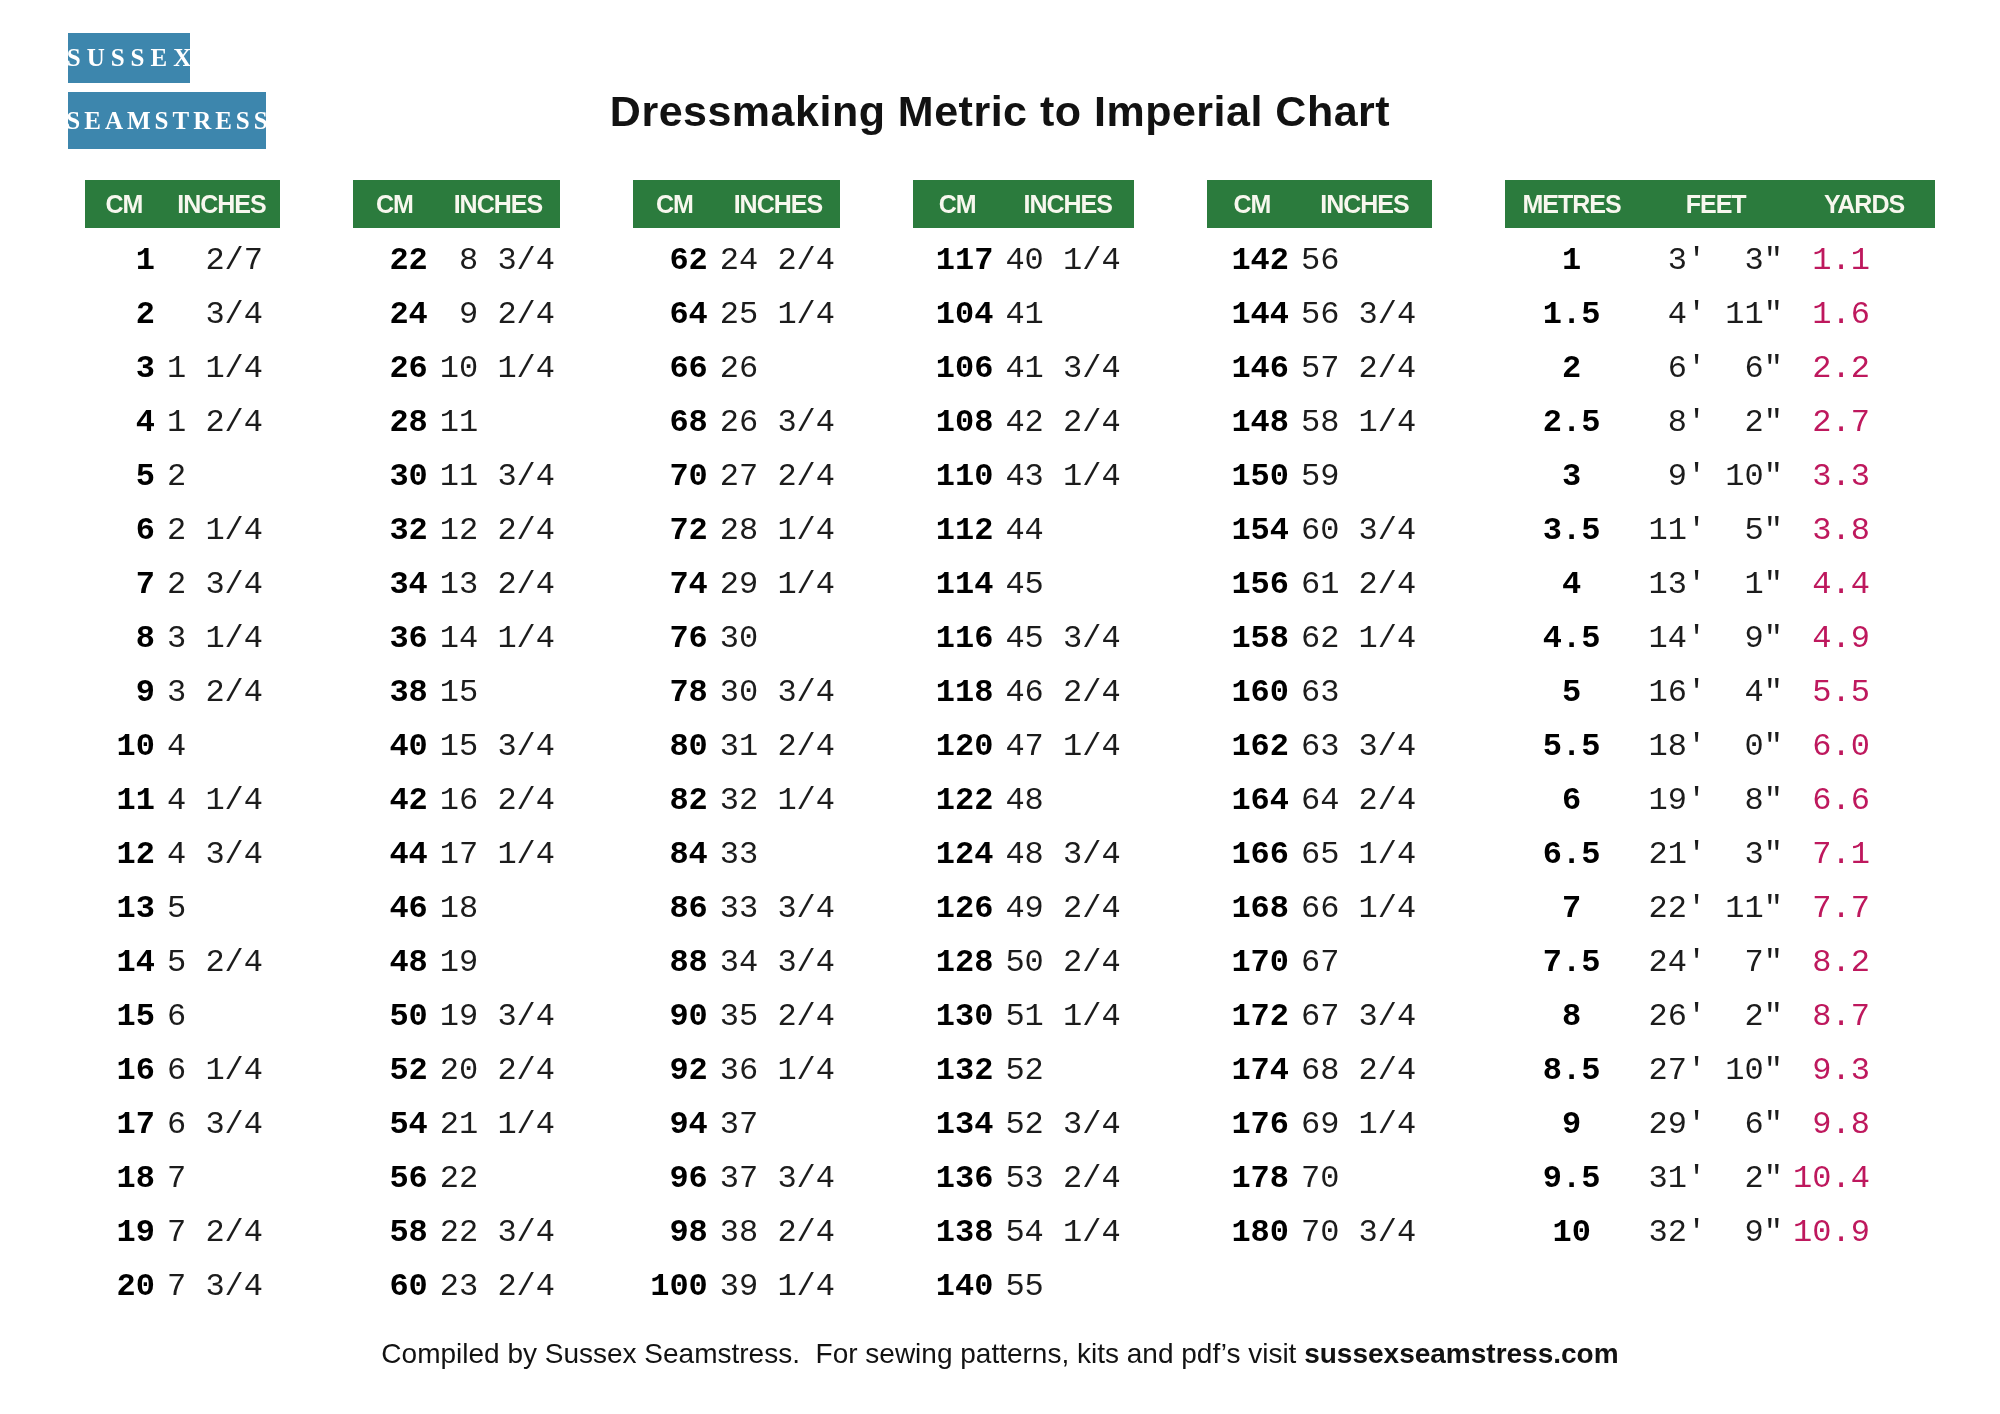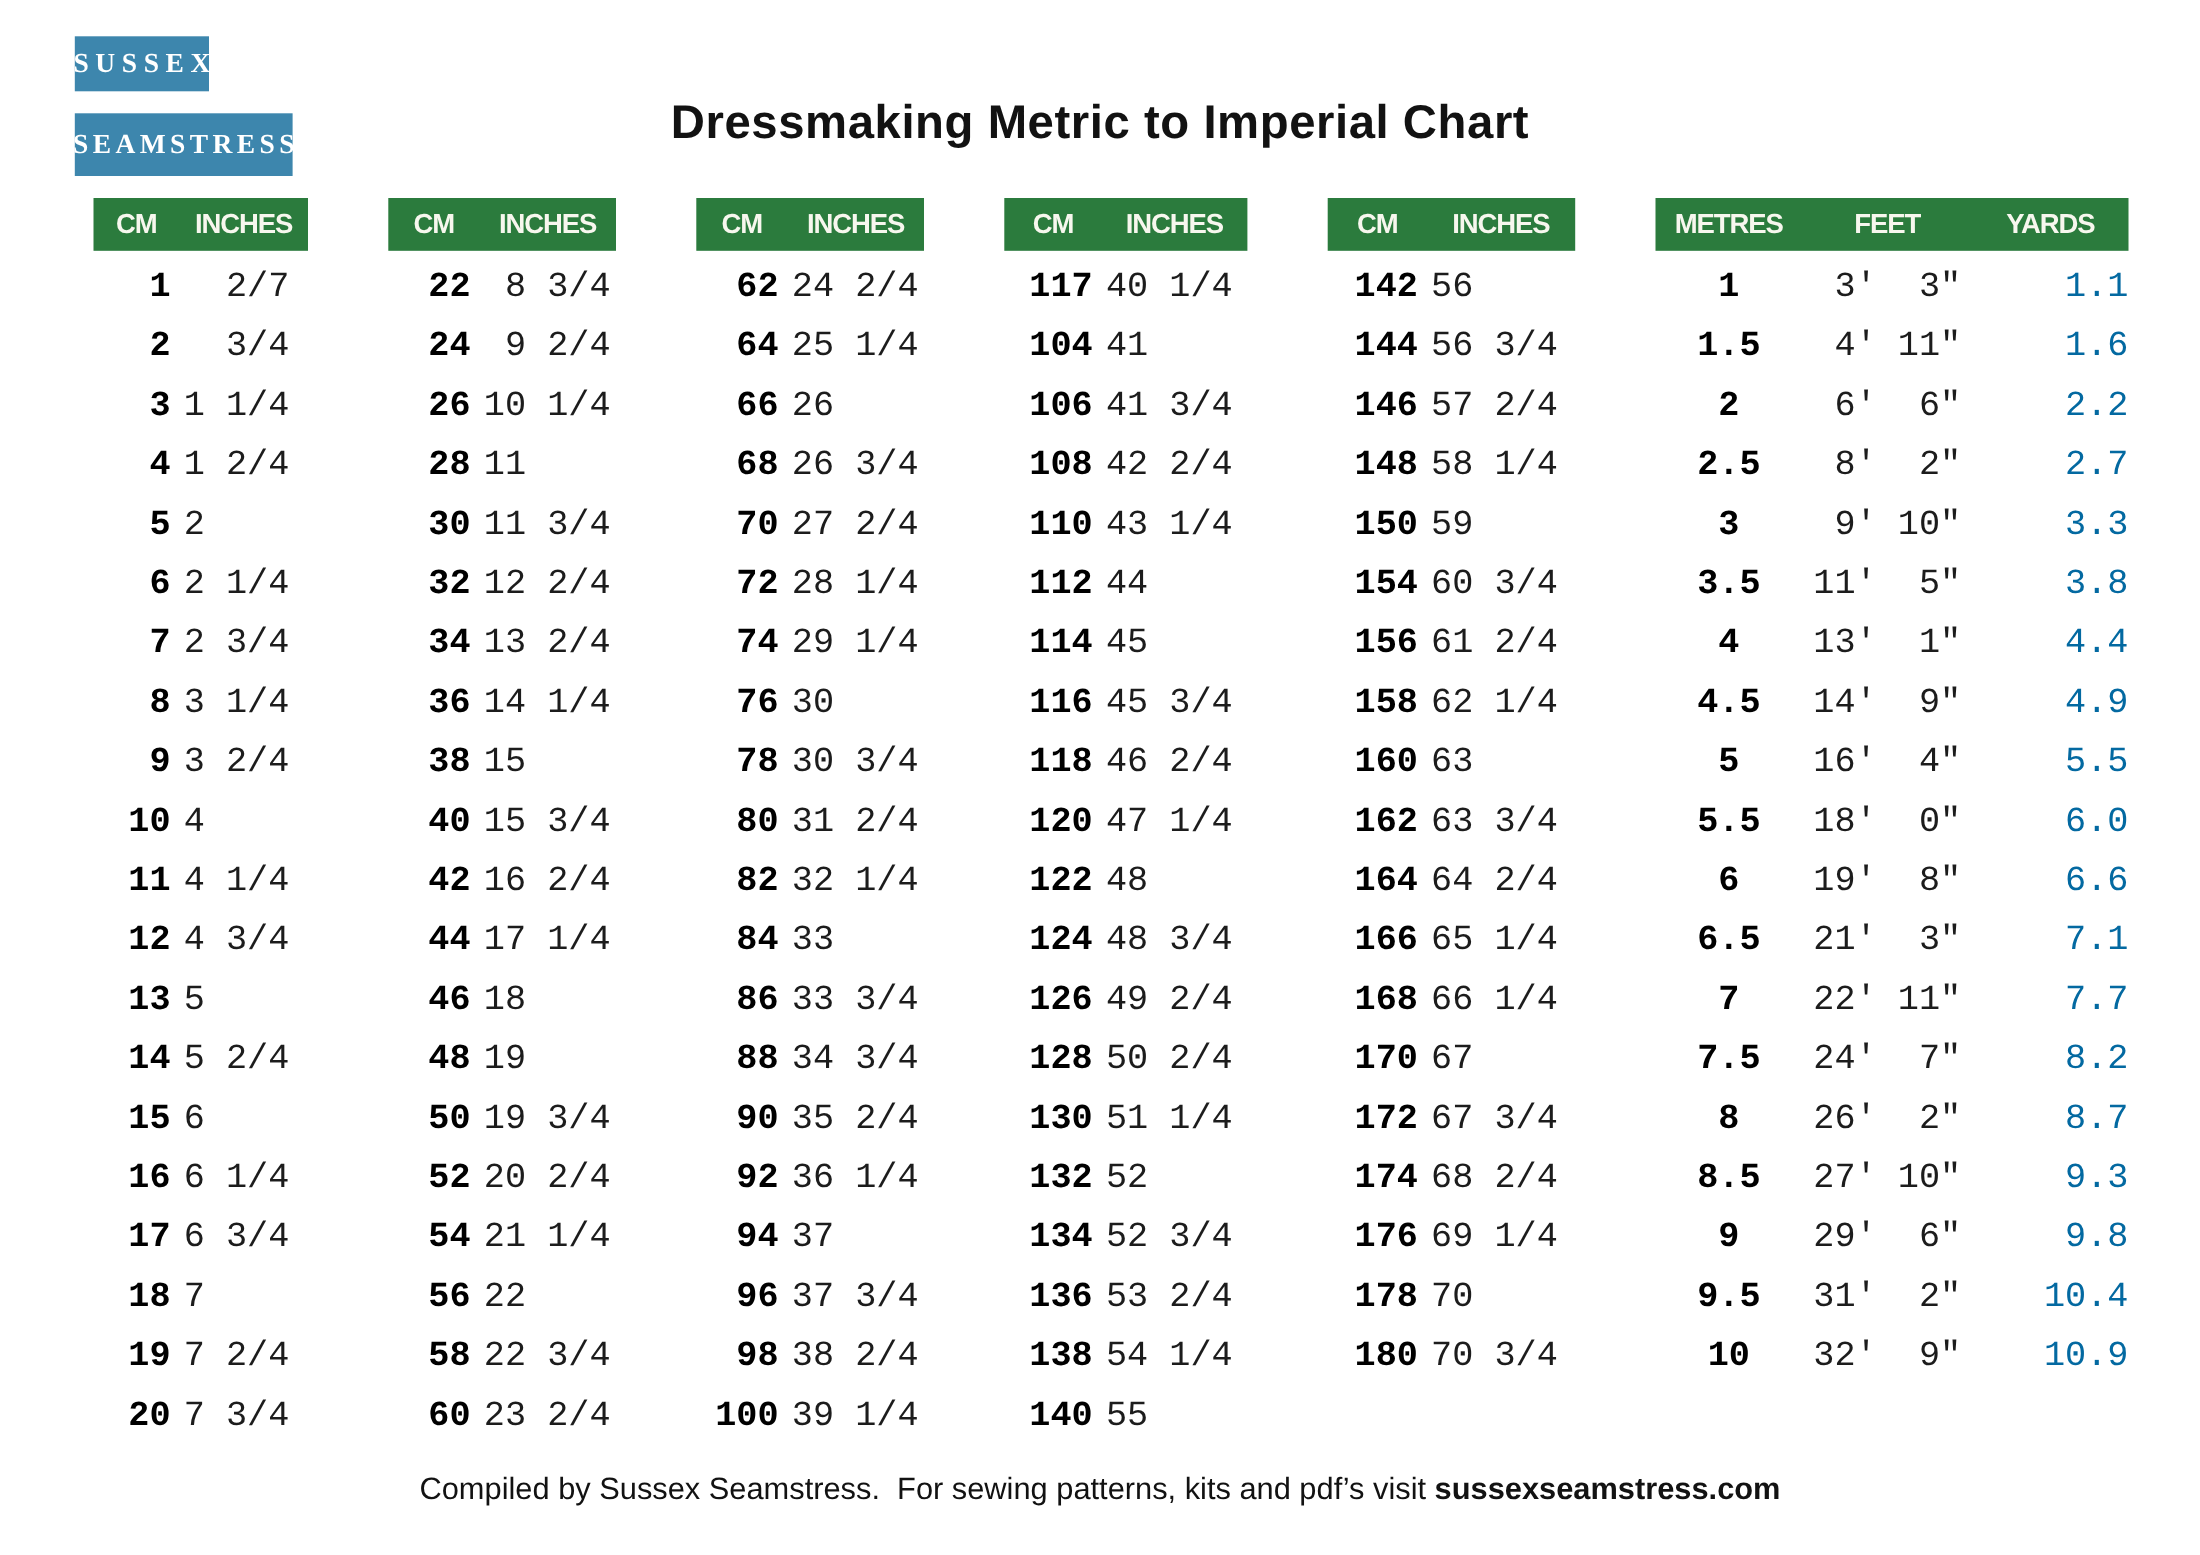--- a/index.html
+++ b/index.html
@@ -13,21 +13,21 @@
     font-family:"Liberation Sans",sans-serif;overflow:hidden;
   }
   
   .logo{position:absolute;left:68px;top:33px;}
   .logo-box{
     background:var(--logo-blue);color:#fff;
     font-family:Liberation Serif, serif;font-weight:bold;
     display:flex;align-items:center;justify-content:center;
   }
   .logo-box1{width:122px;height:50px;font-size:25px;letter-spacing:6px;padding-left:6px;}
-  .logo-box2{width:198px;height:57px;font-size:25px;letter-spacing:4px;margin-top:20px;padding-left:4px;}
+  .logo-box2{width:198px;height:57px;font-size:25px;letter-spacing:4px;margin-top:9px;padding-left:4px;}
   
   .title{
     position:absolute;top:58px;left:0;width:100%;text-align:center;
     font-size:43px;font-weight:bold;color:#121212;letter-spacing:0.5px;
   }
   
   .tables{position:absolute;left:85px;top:180px;width:1850px;display:flex;justify-content:space-between;}
   .t1{width:195px;}.t2{width:207px;}.t3{width:207px;}.t4{width:221px;}.t5{width:225px;}.t6{width:430px;}
   .tbl-header{
     height:48px;background:var(--header-green);color:#f7f7ee;
@@ -36,21 +36,21 @@
   .cm-grid{grid-template-columns:40% 60%;}
   .m-grid{grid-template-columns:31% 36% 33%;}
   .hdr-cell{text-align:center;}
   .rows{margin-top:5px;}
   .row{height:54px;display:grid;align-items:center;}
   .mono{font-family:"Liberation Mono",monospace;white-space:pre;font-size:32px;}
   .cm-cell{font-weight:bold;text-align:right;padding-right:8px;color:#000;}
   .in-cell{color:#1c1c1c;padding-left:4px;}
   .m-cell{font-weight:bold;text-align:center;color:#000;}
   .ft-cell{color:#1c1c1c;text-align:center;}
-  .yd-cell{color:#0369a1;text-align:right;}
+  .yd-cell{color:#be185d;text-align:left;}
   
   .footer{
     position:absolute;top:1338px;left:0;width:100%;text-align:center;
     font-size:28px;color:#121212;white-space:pre-wrap;
   }
   .footer .bold{font-weight:bold;}
 </style>
 </head>
 <body>
 

